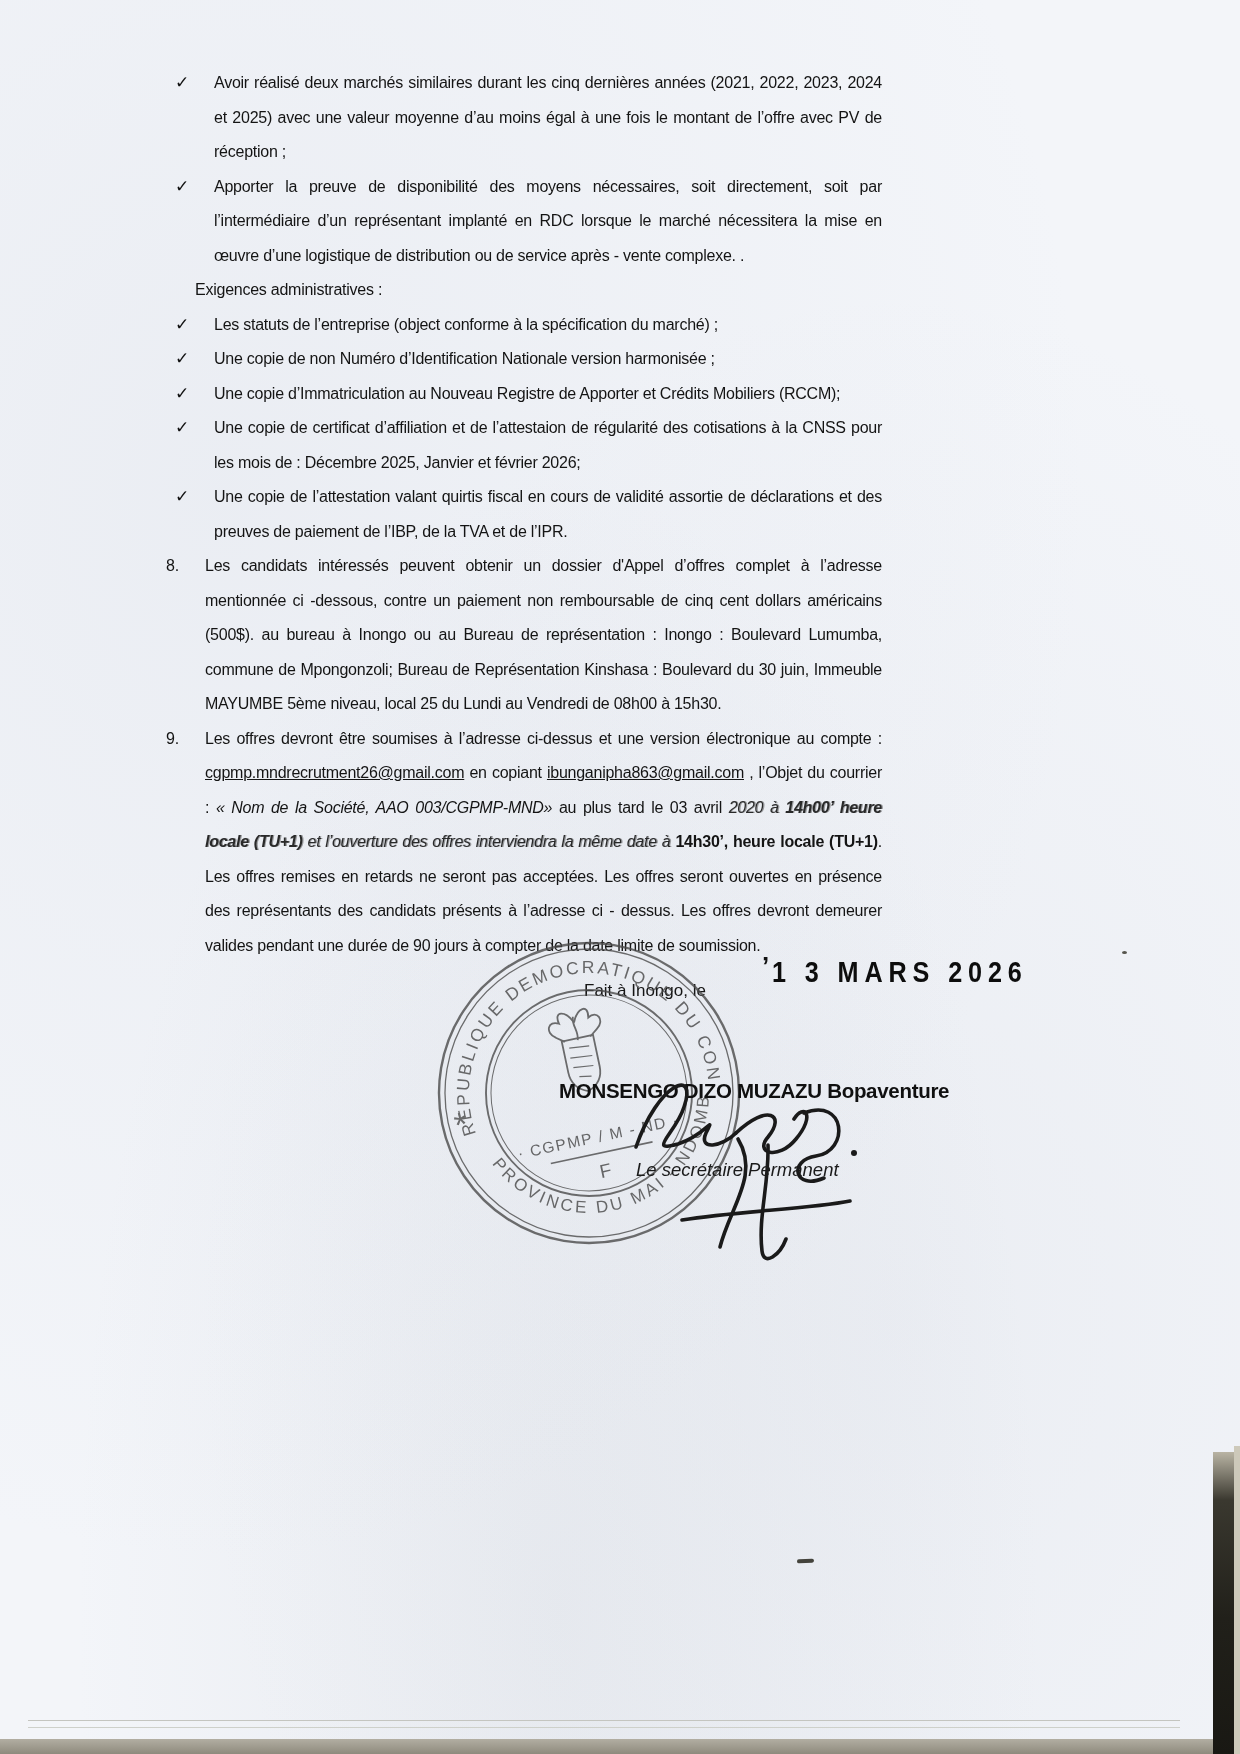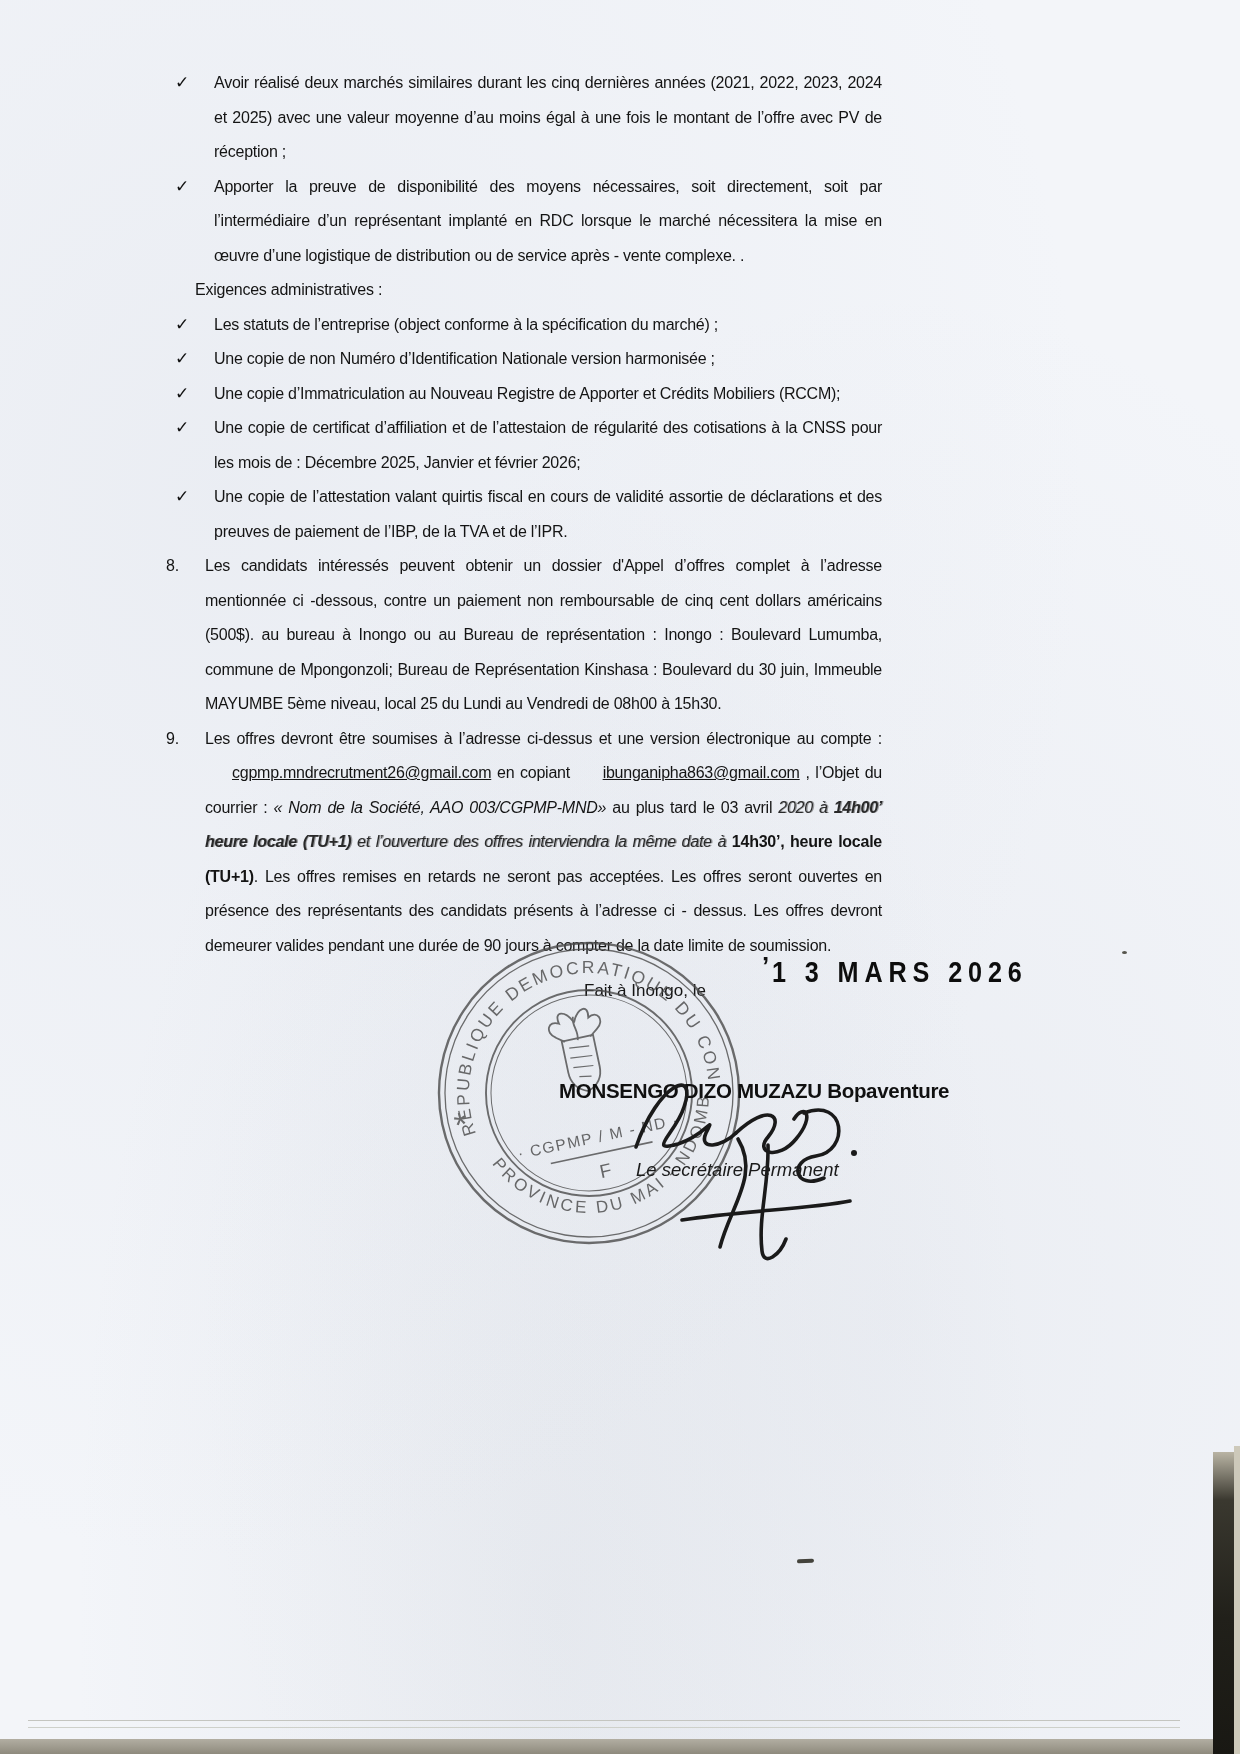--- a/index.html
+++ b/index.html
@@ -15,21 +15,21 @@
   .content { margin:0; padding:66px 0 0 166px; width:716px;
     font-size:16px; line-height:34.5px; letter-spacing:-0.25px;
     text-align:justify; color:#141414; }
   .check-row { display:flex; }
   .check-row .tick { flex:0 0 39px; padding-left:9px; font-size:17px; color:#111; }
   .check-row .txt { flex:1; }
   .admin-heading { margin-left:29px; font-weight:normal; }
   .num-row { display:flex; }
   .num-row .num { flex:0 0 39px; }
   .num-row .txt { flex:1; }
-  .u { text-decoration:underline;margin-left:27px; }
+  .u { text-decoration:underline; }
   .b { font-weight:bold; }
   .bi { font-weight:normal; font-style:italic; }
   .ghost { opacity:.9; filter:blur(.35px); text-shadow:1.2px 0 0 rgba(35,35,35,.45);font-style:italic; }
   
   .sig-area { position:relative; margin-left:166px; width:950px; height:330px; }
   .fait-line { position:absolute; left:418px; top:18px; font-size:17px; color:#151515; }
   .date-stamp { position:absolute; left:606px; top:-8px; font-size:30px; font-weight:bold;
     letter-spacing:7px; color:#0d0d0d; transform:scaleX(.84); transform-origin:left top;
     white-space:nowrap; filter:blur(.3px); }
   .date-tick { position:absolute; left:596px; top:-12px; font-size:26px; font-weight:bold; color:#111; }

